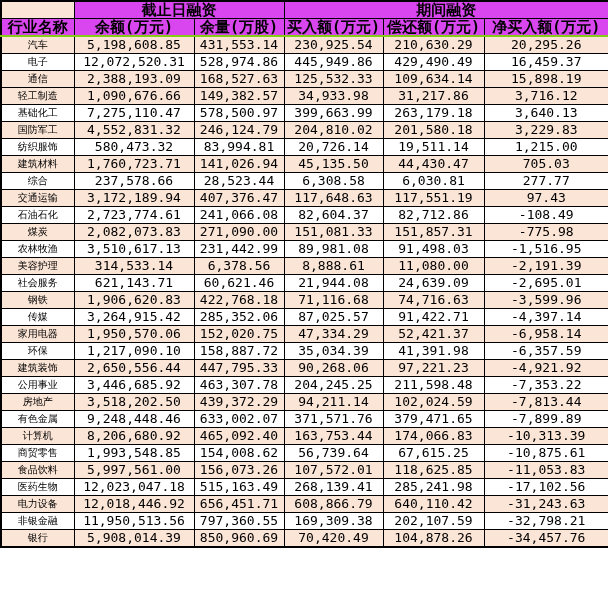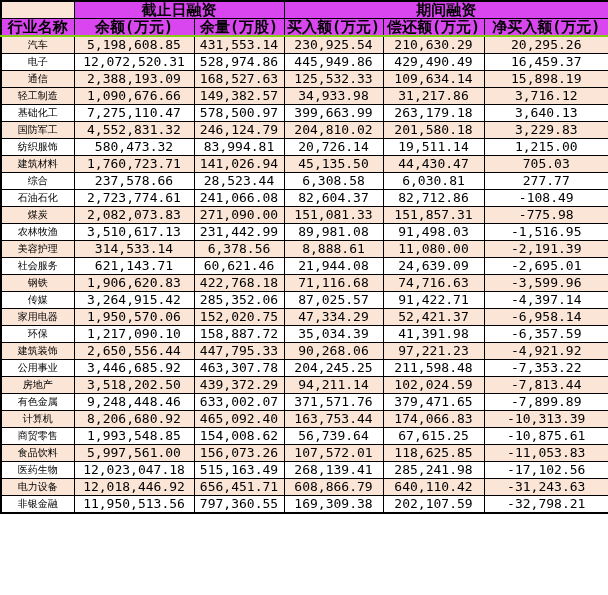--- a/index.html
+++ b/index.html
@@ -151,20 +151,28 @@
         <td class="cell-num">705.03</td>
       </tr>
       <tr class="base">
         <td class="cell-industry">综合</td>
         <td class="cell-num">237,578.66</td>
         <td class="cell-num">28,523.44</td>
         <td class="cell-num">6,308.58</td>
         <td class="cell-num">6,030.81</td>
         <td class="cell-num">277.77</td>
       </tr>
+      <tr class="alt">
+        <td class="cell-industry">交通运输</td>
+        <td class="cell-num">3,172,189.94</td>
+        <td class="cell-num">407,376.47</td>
+        <td class="cell-num">117,648.63</td>
+        <td class="cell-num">117,551.19</td>
+        <td class="cell-num">97.43</td>
+      </tr>
       <tr class="base">
         <td class="cell-industry">石油石化</td>
         <td class="cell-num">2,723,774.61</td>
         <td class="cell-num">241,066.08</td>
         <td class="cell-num">82,604.37</td>
         <td class="cell-num">82,712.86</td>
         <td class="cell-num">-108.49</td>
       </tr>
       <tr class="alt">
         <td class="cell-industry">煤炭</td>
@@ -303,14 +311,22 @@
         <td class="cell-num">-31,243.63</td>
       </tr>
       <tr class="base">
         <td class="cell-industry">非银金融</td>
         <td class="cell-num">11,950,513.56</td>
         <td class="cell-num">797,360.55</td>
         <td class="cell-num">169,309.38</td>
         <td class="cell-num">202,107.59</td>
         <td class="cell-num">-32,798.21</td>
       </tr>
+      <tr class="alt">
+        <td class="cell-industry">银行</td>
+        <td class="cell-num">5,908,014.39</td>
+        <td class="cell-num">850,960.69</td>
+        <td class="cell-num">70,420.49</td>
+        <td class="cell-num">104,878.26</td>
+        <td class="cell-num">-34,457.76</td>
+      </tr>
     </tbody>
 </table>
 
 </body></html>

